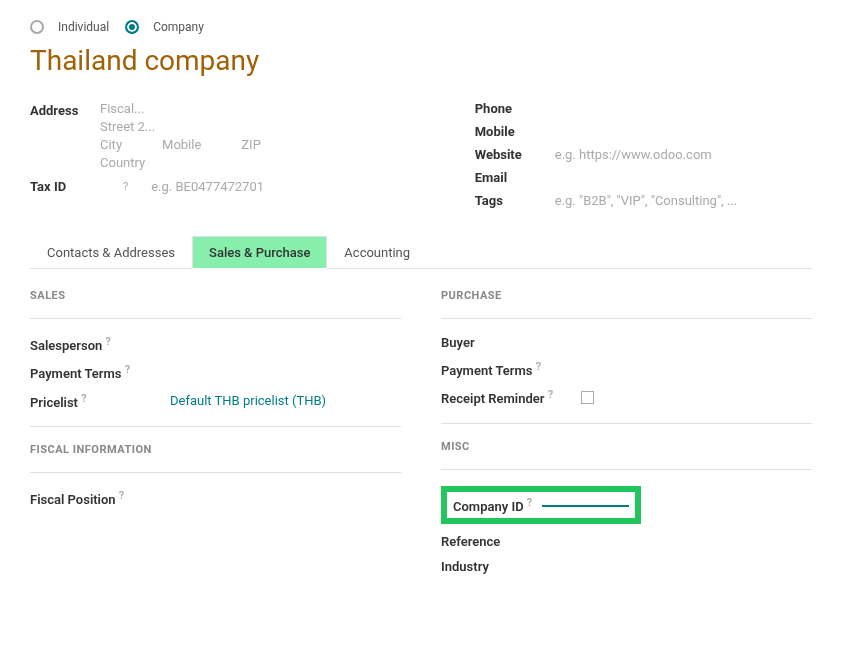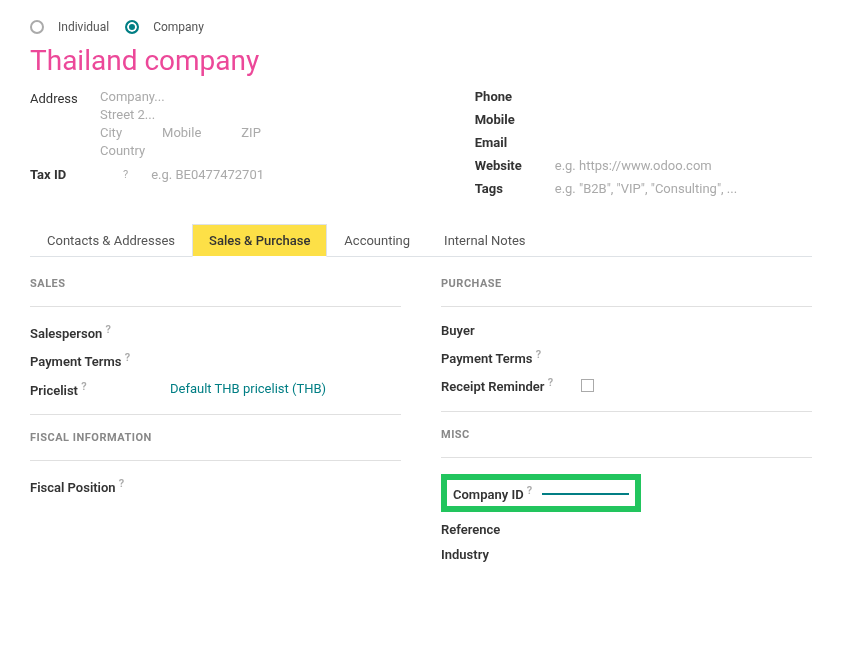--- a/index.html
+++ b/index.html
@@ -33,22 +33,22 @@
     }
     .radio-circle.checked {
       border-color: #017e84;
       background: #017e84;
       box-shadow: inset 0 0 0 2px #fff;
     }
 
     .page-title {
       font-size: 28px;
       font-weight: 400;
-      color: #ec4899;
-      margin-bottom: 12px;
+      color: #a16207;
+      margin-bottom: 24px;
     }
 
     .form-section {
       display: flex;
       gap: 40px;
       margin-bottom: 20px;
     }
 
     .form-left {
       flex: 1.2;
@@ -58,21 +58,21 @@
       flex: 1;
     }
 
     .address-row {
       display: flex;
       align-items: flex-start;
       margin-bottom: 4px;
     }
 
     .address-label {
-      font-weight: 400;
+      font-weight: 700;
       font-size: 13px;
       min-width: 70px;
       padding-top: 2px;
     }
 
     .address-fields {
       flex: 1;
     }
 
     .address-input {
@@ -149,21 +149,21 @@
       border: 1px solid transparent;
       border-bottom: none;
       margin-bottom: -1px;
       color: #555;
       background: transparent;
     }
 
     .tab.active {
       border-color: #dee2e6;
       border-bottom: 1px solid #fff;
-      background: #fde047;
+      background: #86efac;
       color: #333;
       font-weight: 500;
     }
 
     
     .content-area {
       display: flex;
       gap: 40px;
     }
 
@@ -252,21 +252,21 @@
 </div>
 
 <h1 class="page-title">Thailand company</h1>
 
 <div class="form-section">
   <div class="form-left">
 
     <div class="address-row">
       <span class="address-label">Address</span>
       <div class="address-fields">
-        <span class="address-input">Company...</span>
+        <span class="address-input">Fiscal...</span>
         <span class="address-input">Street 2...</span>
         <div class="address-inline">
           <span>City</span>
           <span>Mobile</span>
           <span>ZIP</span>
         </div>
         <span class="address-input">Country</span>
       </div>
     </div>
 
@@ -283,48 +283,45 @@
       <span class="right-label">Phone</span>
       <span class="right-placeholder"></span>
     </div>
 
     <div class="right-field">
       <span class="right-label">Mobile</span>
       <span class="right-placeholder"></span>
     </div>
 
     <div class="right-field">
+      <span class="right-label">Website</span>
+      <span class="right-placeholder">e.g. https://www.odoo.com</span>
+    </div>
+
+    <div class="right-field">
       <span class="right-label">Email</span>
       <span class="right-placeholder"></span>
-    </div>
-
-    <div class="right-field">
-      <span class="right-label">Website</span>
-      <span class="right-placeholder">e.g. https://www.odoo.com</span>
     </div>
 
     <div class="right-field">
       <span class="right-label">Tags</span>
       <span class="right-placeholder">e.g. "B2B", "VIP", "Consulting", ...</span>
     </div>
   </div>
 </div>
 
 <div class="tabs-row">
   <div class="tab">
     <span>Contacts &amp; Addresses</span>
   </div>
   <div class="tab active">
     <span>Sales &amp; Purchase</span>
   </div>
   <div class="tab">
     <span>Accounting</span>
-  </div>
-  <div class="tab">
-    <span>Internal Notes</span>
   </div>
 </div>
 
 <div class="content-area">
 
   <div class="content-left">
 
     <div class="section-header">SALES</div>
     <hr class="divider">
 

